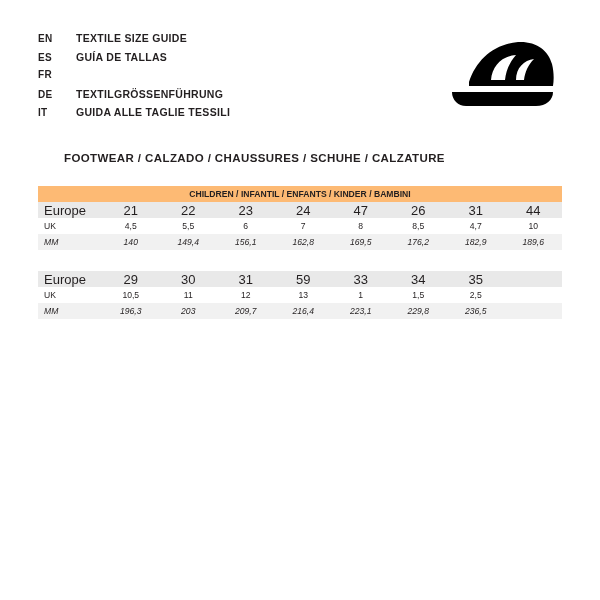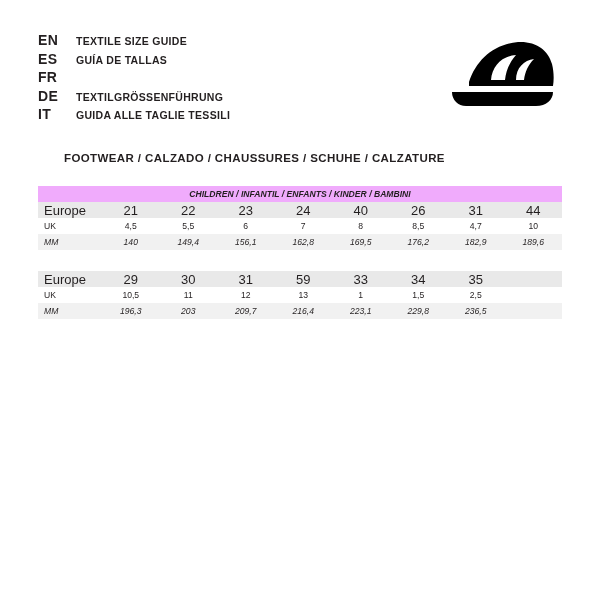--- a/index.html
+++ b/index.html
@@ -28,21 +28,21 @@
     left: 38px;
     width: 300px;
   }
   .lang-row {
     display: flex;
     align-items: baseline;
     height: 18.5px;
   }
   .lang-code {
     width: 38px;
-    font-size: 14px;
+    font-size: 10px;
     font-weight: bold;
     letter-spacing: 0.3px;
     color: #231f20;
   }
   .lang-text {
     font-size: 10.5px;
     font-weight: bold;
     letter-spacing: 0.3px;
     color: #231f20;
     text-transform: uppercase;
@@ -108,23 +108,22 @@
     background: #ffffff;
   }
   .caption {
     font-size: 8.6px;
     font-weight: bold;
     color: #231f20;
     padding-left: 6px;
     text-align: left;
   }
   .caption-row td {
-    background: #f0abfc;
+    background: #fdba74;
     height: 17px;
-    font-style: italic;
   }
 </style>
 </head>
 <body>
 
 <div class="page">
 
   <div class="lang-block">
     <div class="lang-row">
       <span class="lang-code">EN</span>
@@ -174,21 +173,21 @@
       <tbody>
         <tr class="caption-row">
           <td class="caption" colspan="9">CHILDREN / INFANTIL / ENFANTS / KINDER / BAMBINI</td>
         </tr>
         <tr class="head">
           <td class="label">Europe</td>
           <td>21</td>
           <td>22</td>
           <td>23</td>
           <td>24</td>
-          <td>40</td>
+          <td>47</td>
           <td>26</td>
           <td>31</td>
           <td>44</td>
         </tr>
         <tr class="white">
           <td class="label">UK</td>
           <td>4,5</td>
           <td>5,5</td>
           <td>6</td>
           <td>7</td>

